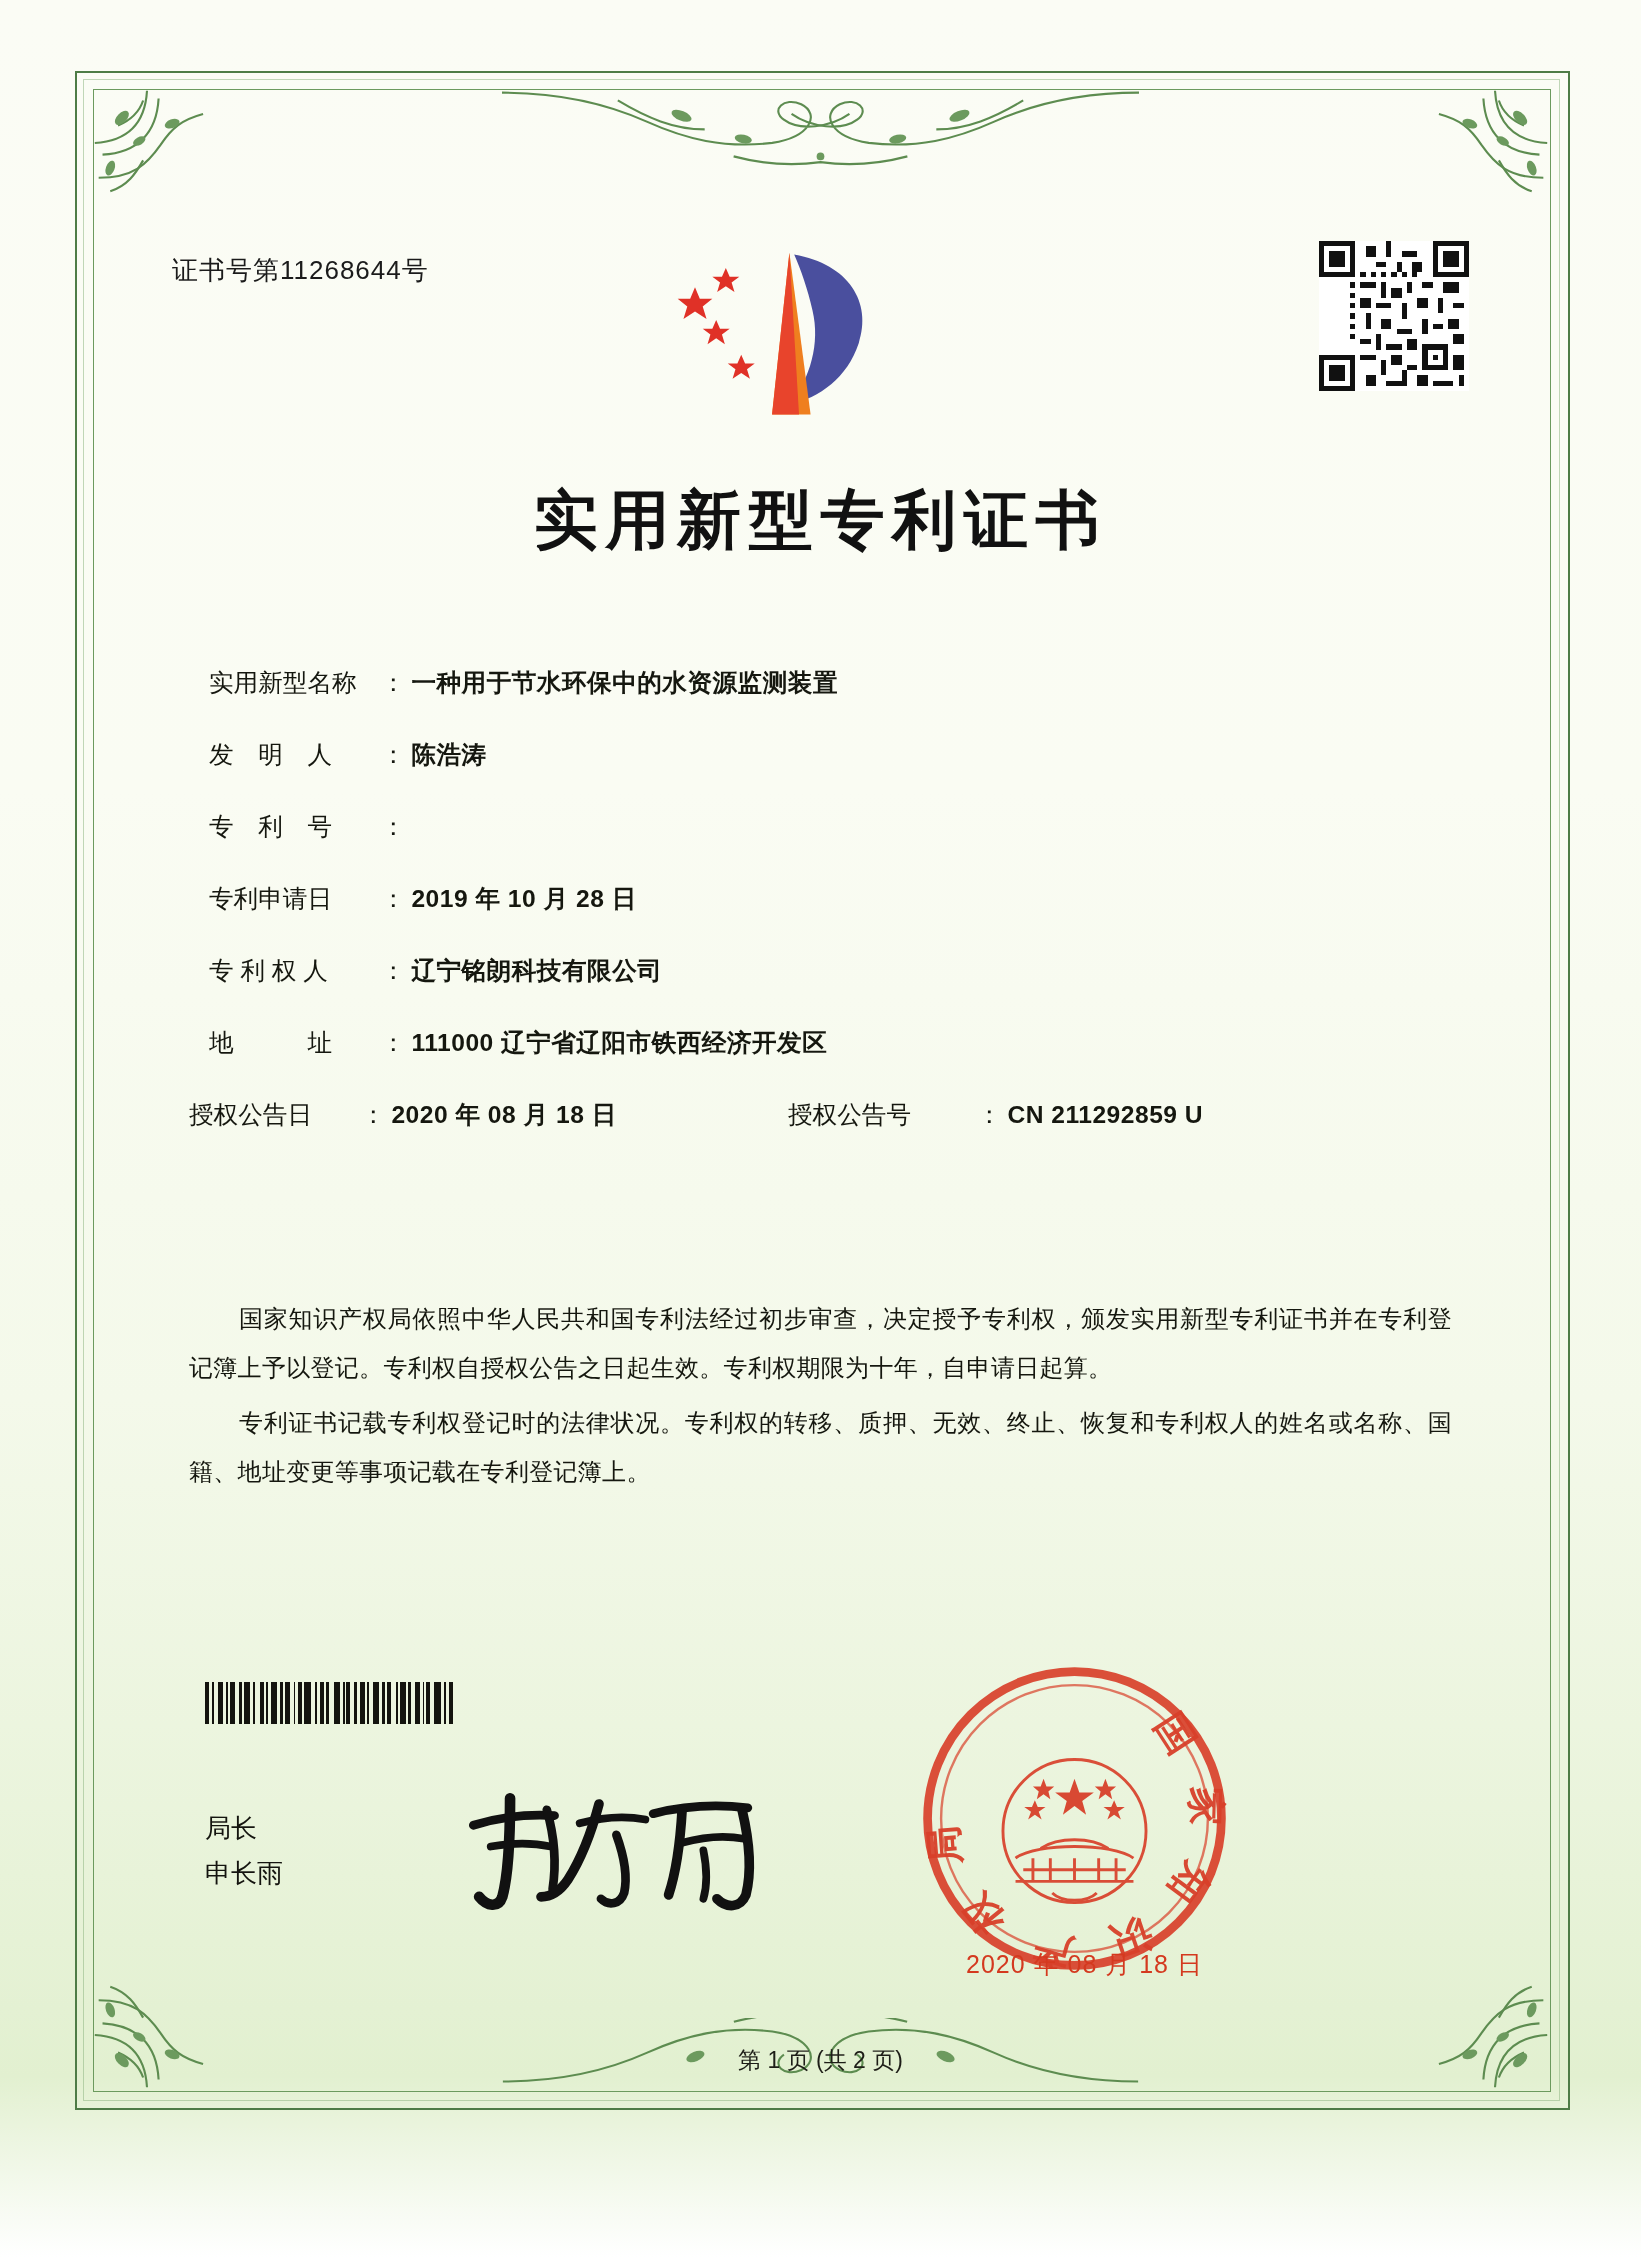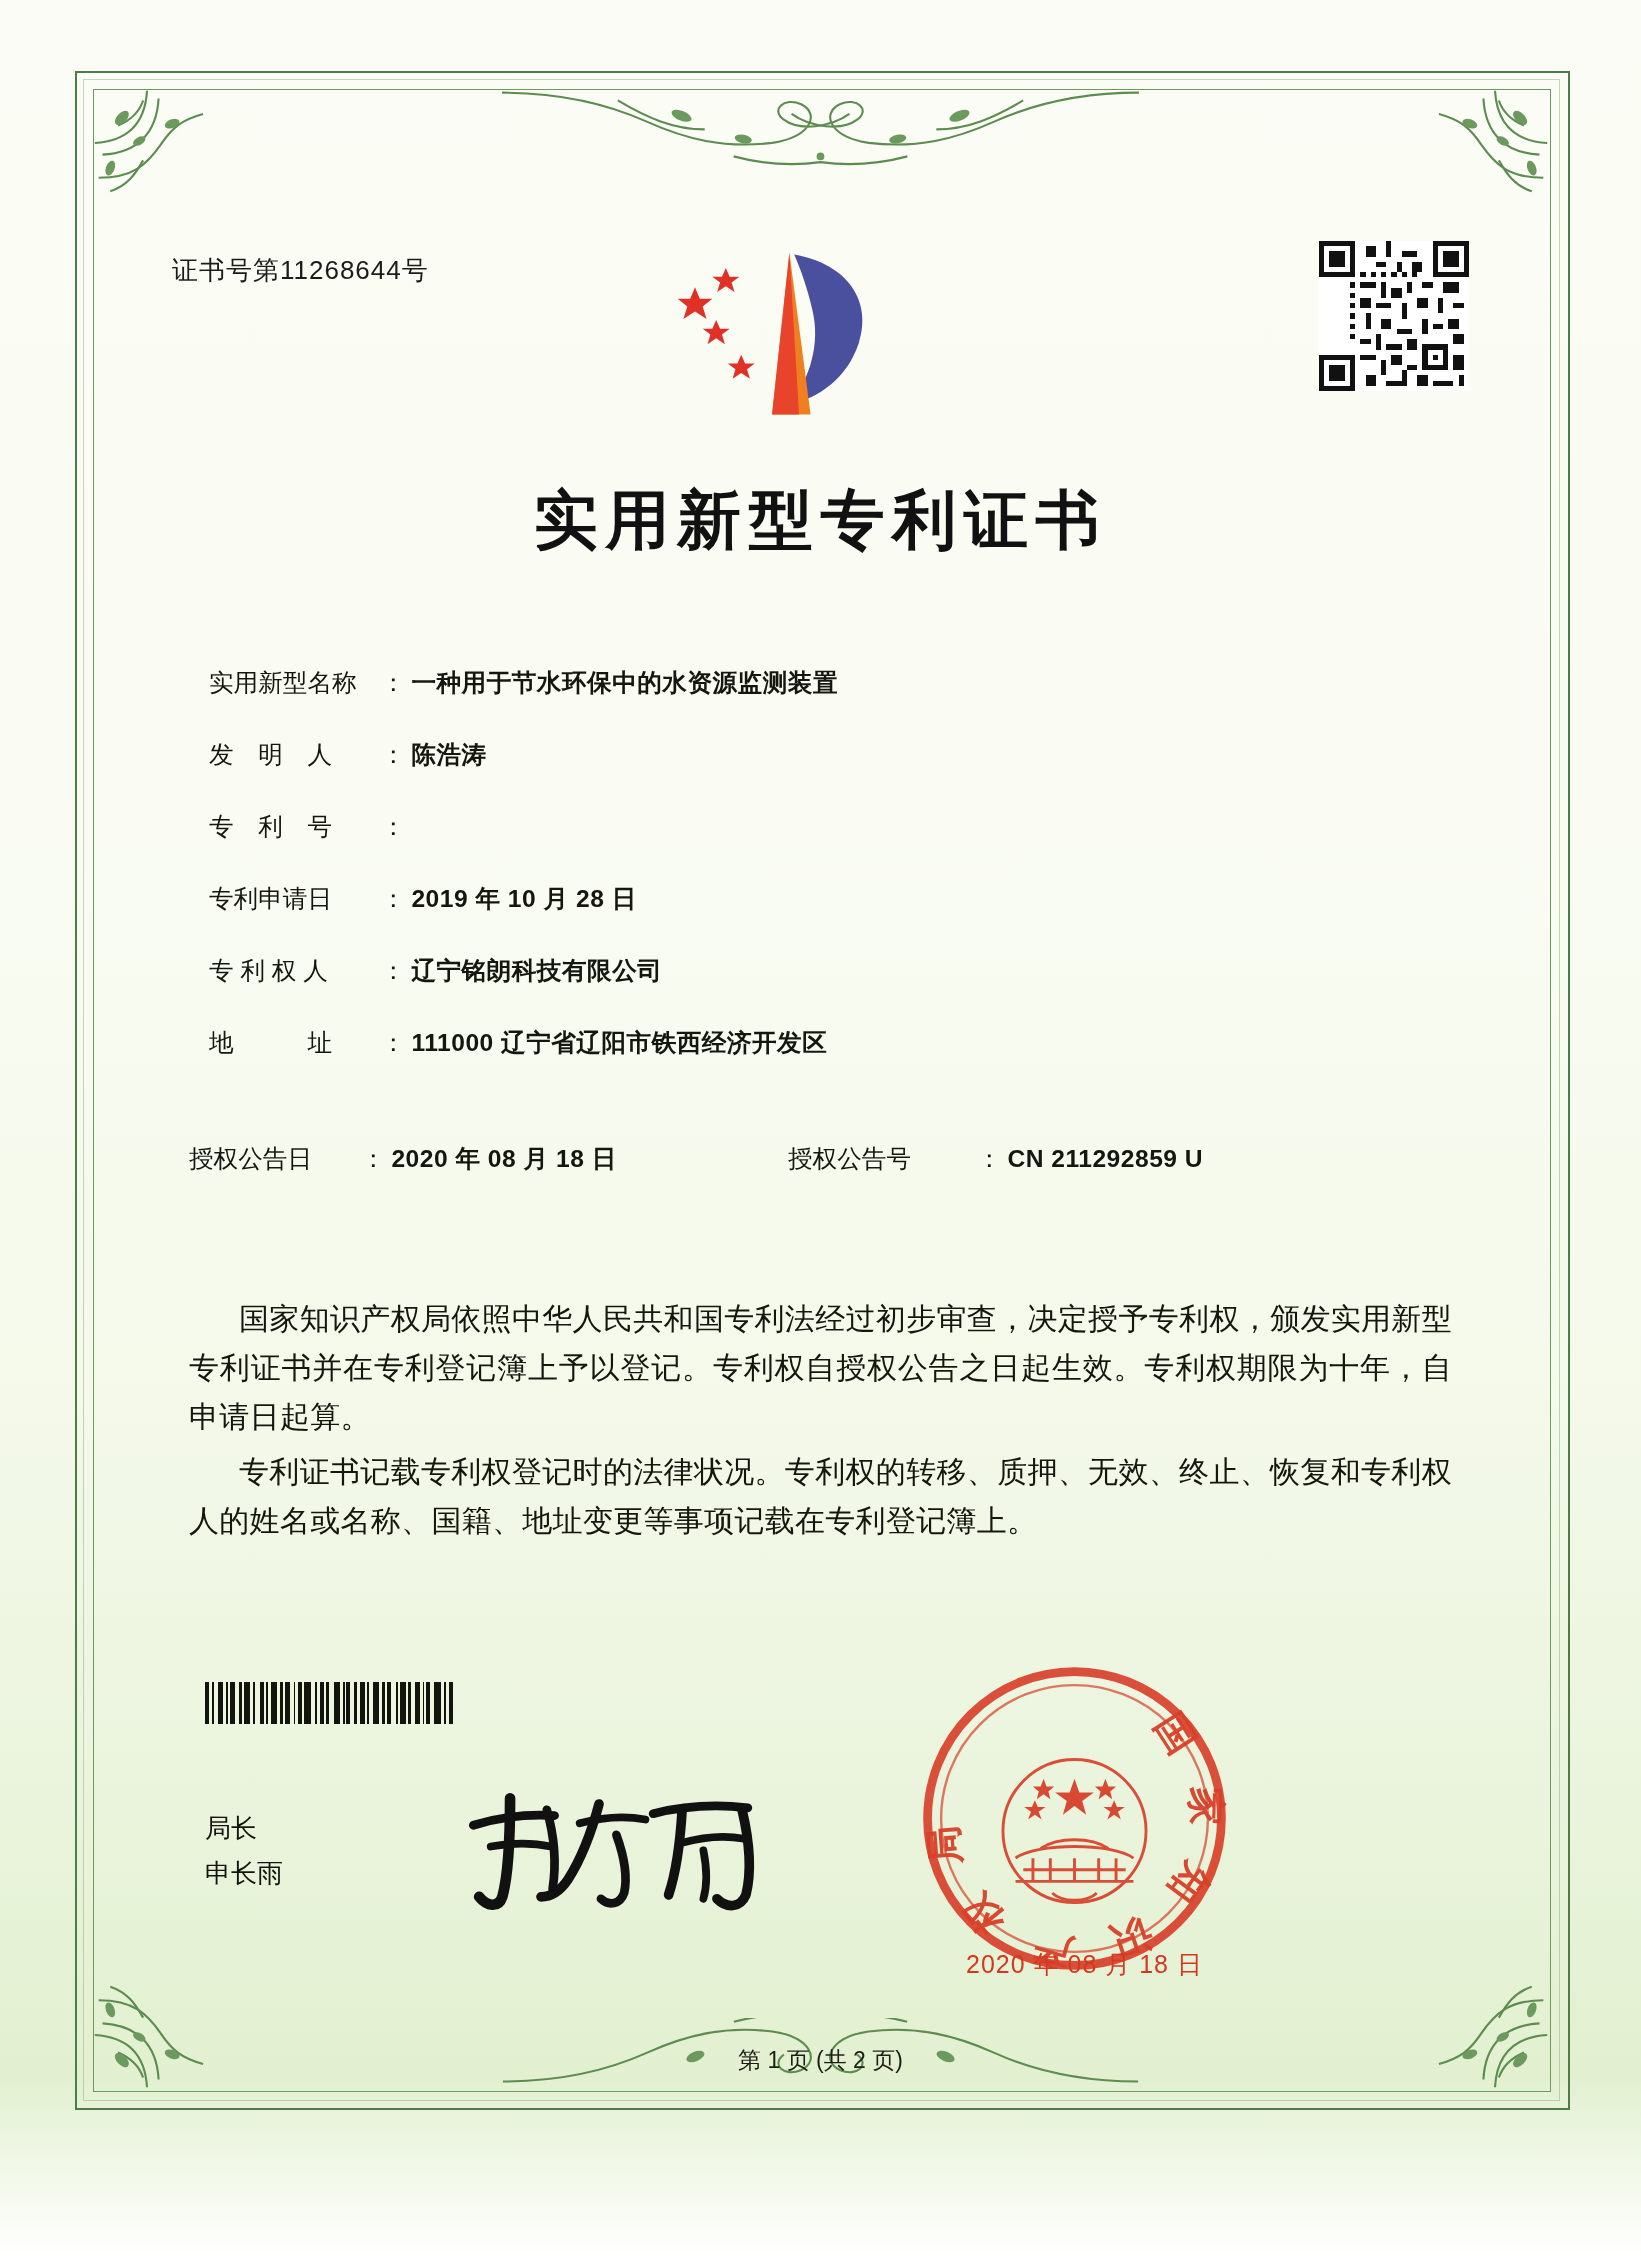--- a/index.html
+++ b/index.html
@@ -153,28 +153,28 @@
   .row-split {
     display: flex;
     align-items: baseline;
     margin-bottom: 39px;
     font-size: 24.6px;
     font-family: "Liberation Sans", sans-serif;
     color: #15170f;
   }
   .split-left { flex: 0 0 599px; display: flex; align-items: baseline; }
   .split-right { flex: 1 1 auto; display: flex; align-items: baseline; }
-  .split-right .f-label { width: 189px; flex: 0 0 189px; margin-top: 44px; }
+  .split-right .f-label { width: 189px; flex: 0 0 189px; }
 
   
   .paragraphs {
     position: absolute;
     left: 189px; top: 1294px;
     width: 1263px;
-    font-size: 30px;
+    font-size: 24px;
     line-height: 49px;
     color: #15170f;
     font-family: "Liberation Sans", sans-serif;
     text-align: justify;
   }
   .paragraphs p {
     margin: 0 0 5.8px 0;
     text-indent: 50px;
     letter-spacing: 0.3px;
   }

